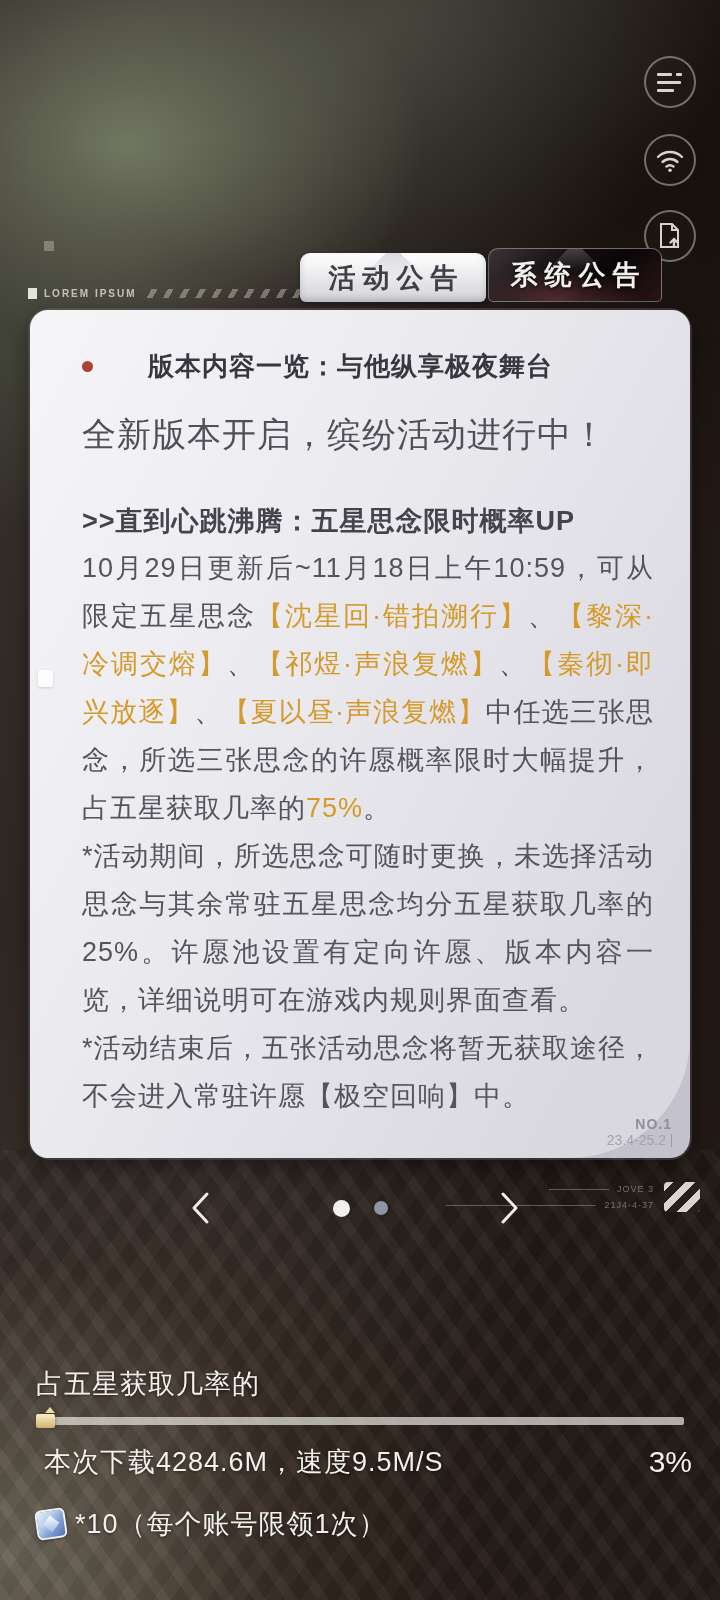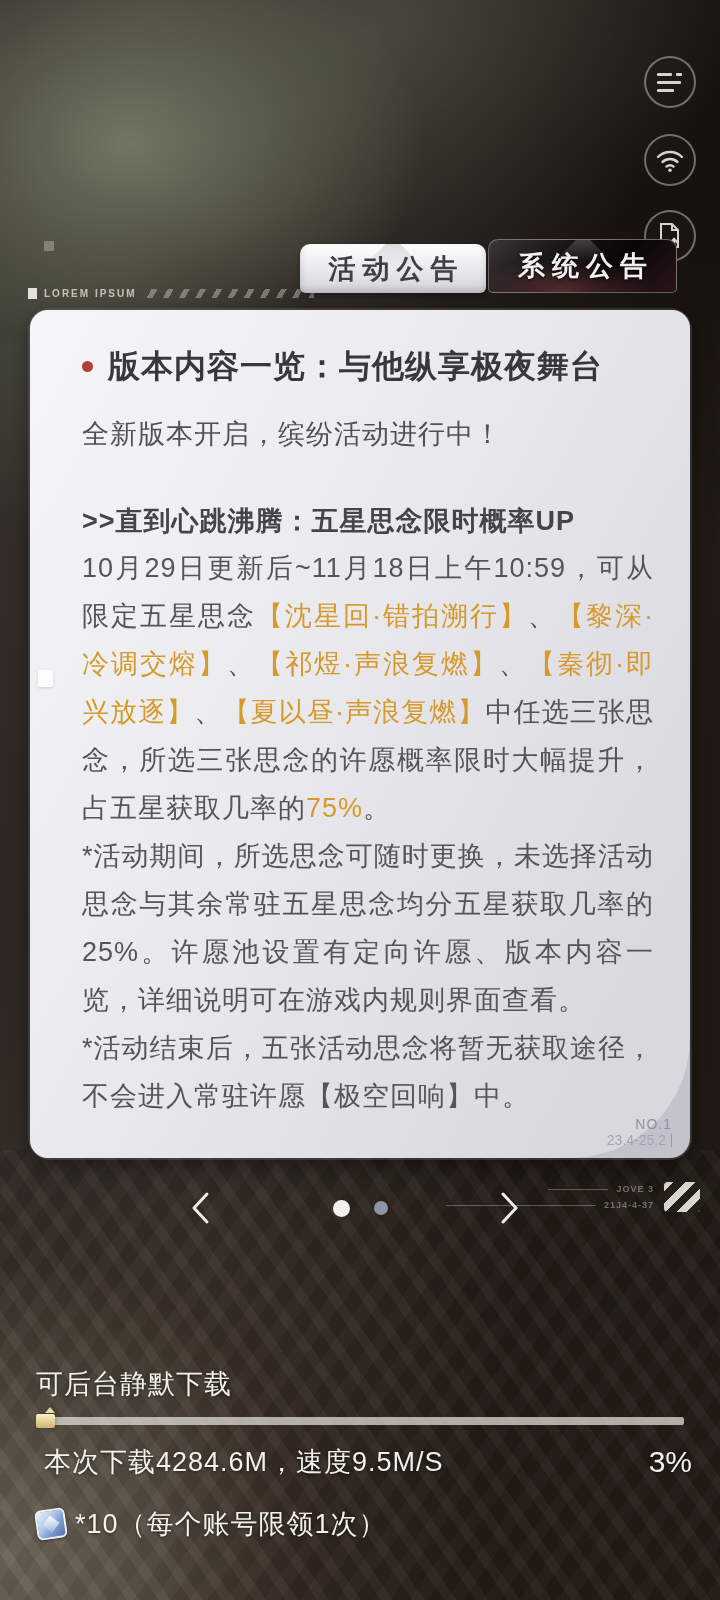--- a/index.html
+++ b/index.html
@@ -41,73 +41,73 @@
   .deco-sq-top { position:absolute; left:44px; top:241px; width:10px; height:10px;
     background:rgba(220,218,210,0.35); }
   .lorem { position:absolute; left:28px; top:288px; display:flex; align-items:center; gap:7px; }
   .lorem .sq { width:9px; height:11px; background:rgba(245,243,238,0.9); }
   .lorem .txt { font-size:10px; letter-spacing:2px; font-weight:bold;
     color:rgba(235,232,225,0.75); }
   .lorem .stripes { width:170px; height:9px; opacity:0.4;
     background:repeating-linear-gradient(-60deg, rgba(240,238,230,0.9) 0 5px, rgba(240,238,230,0) 5px 14px); }
 
   
-  .tabs { position:absolute; left:300px; top:239px; display:flex; gap:2px; z-index:3; }
+  .tabs { position:absolute; left:300px; top:248px; display:flex; gap:2px; z-index:3; }
   .tab { position:relative; display:flex; align-items:center; justify-content:center;
     font-family:"Liberation Serif","DejaVu Serif",serif; font-weight:bold;
     font-size:27px; letter-spacing:7px; overflow:hidden; }
   .tab span.lbl { position:relative; z-index:1; padding-left:7px; }
   .tab::before { content:""; position:absolute; left:50%; top:0; width:34px; height:34px;
     transform:translateX(-50%) rotate(45deg); }
   .tab-light { width:186px; height:49px; margin-top:5px; color:#403f46;
     background:linear-gradient(180deg, #ffffff 0%, #ececef 45%, #d3d2d8 100%);
     border-radius:10px 10px 6px 6px;
     box-shadow:inset 0 -3px 6px rgba(120,118,128,0.35), 0 2px 5px rgba(0,0,0,0.3); }
   .tab-light::before { background:linear-gradient(135deg, rgba(60,60,70,0.22), rgba(60,60,70,0) 65%); }
-  .tab-dark { width:189px; height:54px; color:#f3f1ee;
+  .tab-dark { width:174px; height:54px; color:#f3f1ee;
     border:1px solid rgba(230,225,220,0.4);
     background:
       radial-gradient(70% 90% at 40% 100%, rgba(190,95,100,0.4), rgba(190,95,100,0) 70%),
       linear-gradient(135deg, #3c3436 0%, #181315 35%, #080607 62%, #2a1417 100%);
     border-radius:10px 10px 5px 5px;
     text-shadow:0 1px 3px rgba(0,0,0,0.8); }
   .tab-dark::before { background:linear-gradient(135deg, rgba(255,255,255,0.25), rgba(255,255,255,0) 65%); }
 
   
   .card { position:absolute; left:30px; top:310px; width:660px; height:848px;
     border-radius:20px; z-index:2;
     background:linear-gradient(160deg, #cfced8 0%, #c2c1cc 100%);
     box-shadow:0 0 0 2px rgba(125,122,130,0.3), 0 8px 22px rgba(0,0,0,0.4); }
   .card-inner { position:absolute; inset:0; overflow:hidden;
     border-radius:18px 18px 120px 18px;
     background:linear-gradient(118deg, #f6f5f8 0%, #ededf1 32%, #e4e3e9 58%, #d9d8df 88%);
     padding:34px 36px 0 52px; }
   .title-row { display:flex; align-items:center; line-height:44px; white-space:nowrap; }
   .title-dot { width:11px; height:11px; border-radius:50%; background:#ad4037;
     margin-right:15px; flex:0 0 auto; }
-  .card-title { font-size:32px; font-weight:bold; color:#38373f; letter-spacing:1px; }
-  .intro { margin-top:24px; font-size:27px; line-height:44px; color:#515059; letter-spacing:1px; }
+  .card-title { font-size:26px; font-weight:bold; color:#38373f; letter-spacing:1px;margin-left:40px; }
+  .intro { margin-top:24px; font-size:34px; line-height:44px; color:#515059; letter-spacing:1px; }
   .sec-head { margin-top:42px; font-size:27px; font-weight:bold; line-height:46px;
     color:#45444d; letter-spacing:1px; }
   .para { font-size:27px; line-height:48px; color:#55545c; letter-spacing:1px;
     text-align:justify; }
   .para .hl { color:#d59a2b; }
   .para.gap-top { margin-top:48px; }
   .edge-square { position:absolute; left:8px; top:360px; width:15px; height:17px;
     background:#fdfdfd; border-radius:2px; box-shadow:0 1px 3px rgba(0,0,0,0.15); }
   .corner-meta { position:absolute; right:18px; bottom:10px; text-align:right;
     display:flex; flex-direction:column; align-items:flex-end; }
-  .corner-no { font-size:14px; font-weight:normal; color:#8f8e9c; letter-spacing:1px; }
+  .corner-no { font-size:14px; font-weight:bold; color:#8f8e9c; letter-spacing:1px; }
   .corner-code { font-size:14px; color:#a3a2ae; display:flex; align-items:center; gap:5px;margin-left:44px; }
   .corner-code::after { content:""; width:1px; height:13px; background:#9a99a6; display:inline-block; }
 
   
   .footer-decor { position:absolute; right:20px; top:1182px; display:flex;
     align-items:center; gap:10px; }
-  .fd-lines { display:flex; flex-direction:column; align-items:flex-end; gap:6px;font-weight:bold; }
+  .fd-lines { display:flex; flex-direction:column; align-items:flex-end; gap:6px; }
   .fd-row { display:flex; align-items:center; gap:8px; font-size:9px; letter-spacing:1px;
     color:rgba(215,210,204,0.45); }
   .fd-line { height:1px; background:rgba(215,210,204,0.35); }
   .fd-line.l1 { width:60px; } .fd-line.l2 { width:150px; }
   .fd-badge { width:36px; height:30px; border-radius:4px; background:#262019;
     overflow:hidden; position:relative; }
   .fd-badge::after { content:""; position:absolute; inset:0;
     background:repeating-linear-gradient(135deg, #d9d6d1 0 7px, rgba(0,0,0,0) 7px 15px); }
 
   
@@ -246,21 +246,21 @@
       <span class="dot-page dot-active"></span>
       <span class="dot-page dot-idle"></span>
     </div>
     <div class="chev chev-right">
       <svg width="22" height="34" viewBox="0 0 22 34">
         <path d="M4 3 L17 17 L4 31" fill="none" stroke="#f0ede8" stroke-width="3" stroke-linecap="round" stroke-linejoin="round"></path>
       </svg>
     </div>
   </div>
 
-  <div class="dl-hint">可后台静默下载</div>
+  <div class="dl-hint">占五星获取几率的</div>
   <div class="dl-bar">
     <div class="dl-fill" style="width: 3%;"></div>
     <div class="dl-marker"></div>
   </div>
   <div class="dl-row">
     <span class="dl-status">本次下载4284.6M，速度9.5M/S</span>
     <span class="dl-pct">3%</span>
   </div>
   <div class="dl-mail">
     <span class="gem"></span>

